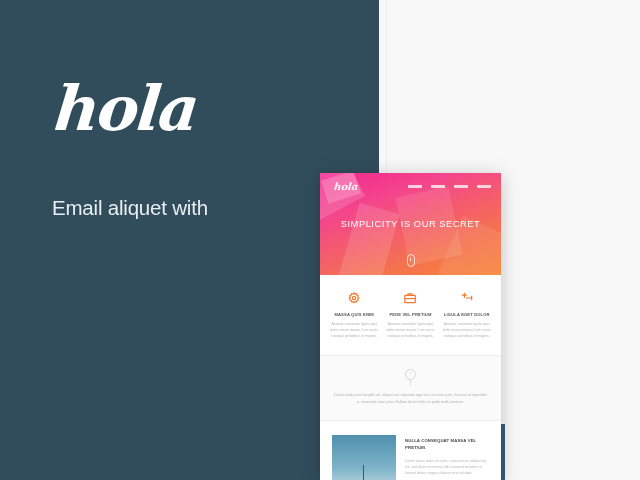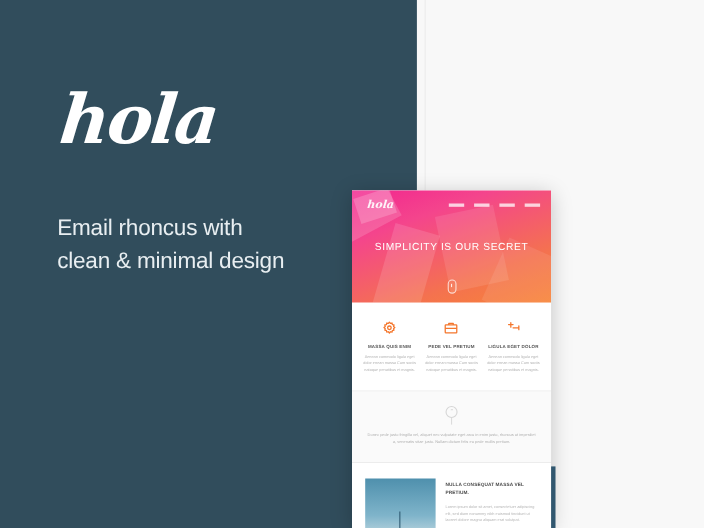--- a/index.html
+++ b/index.html
@@ -185,21 +185,21 @@
     background: #31576f; z-index: 6;
   }
 </style>
 </head>
 <body>
 
 <div id="stage">
 
   <div class="left-panel">
     <div class="logo">hola</div>
-    <div class="tagline"><span>Email rhoncus with</span><br><span>clean &amp; minimal design</span></div>
+    <div class="tagline"><span>Email aliquet with</span><br></div>
   </div>
 
   <div class="right-panel"></div>
   <div class="panel-divider"></div>
 
   <div class="feature-row">
     <div class="feature">
       <div class="ficon">
         <svg width="34" height="34" viewBox="0 0 48 48" fill="none" stroke="#f4762c" stroke-width="3.2" stroke-linejoin="round">
           <path d="M24 6.5l3.2 4.0 5.0-1.4 1.0 5.1 5.1 1.0-1.4 5.0 4.0 3.2-4.0 3.2 1.4 5.0-5.1 1.0-1.0 5.1-5.0-1.4-3.2 4.0-3.2-4.0-5.0 1.4-1.0-5.1-5.1-1.0 1.4-5.0-4.0-3.2 4.0-3.2-1.4-5.0 5.1-1.0 1.0-5.1 5.0 1.4z"></path>

